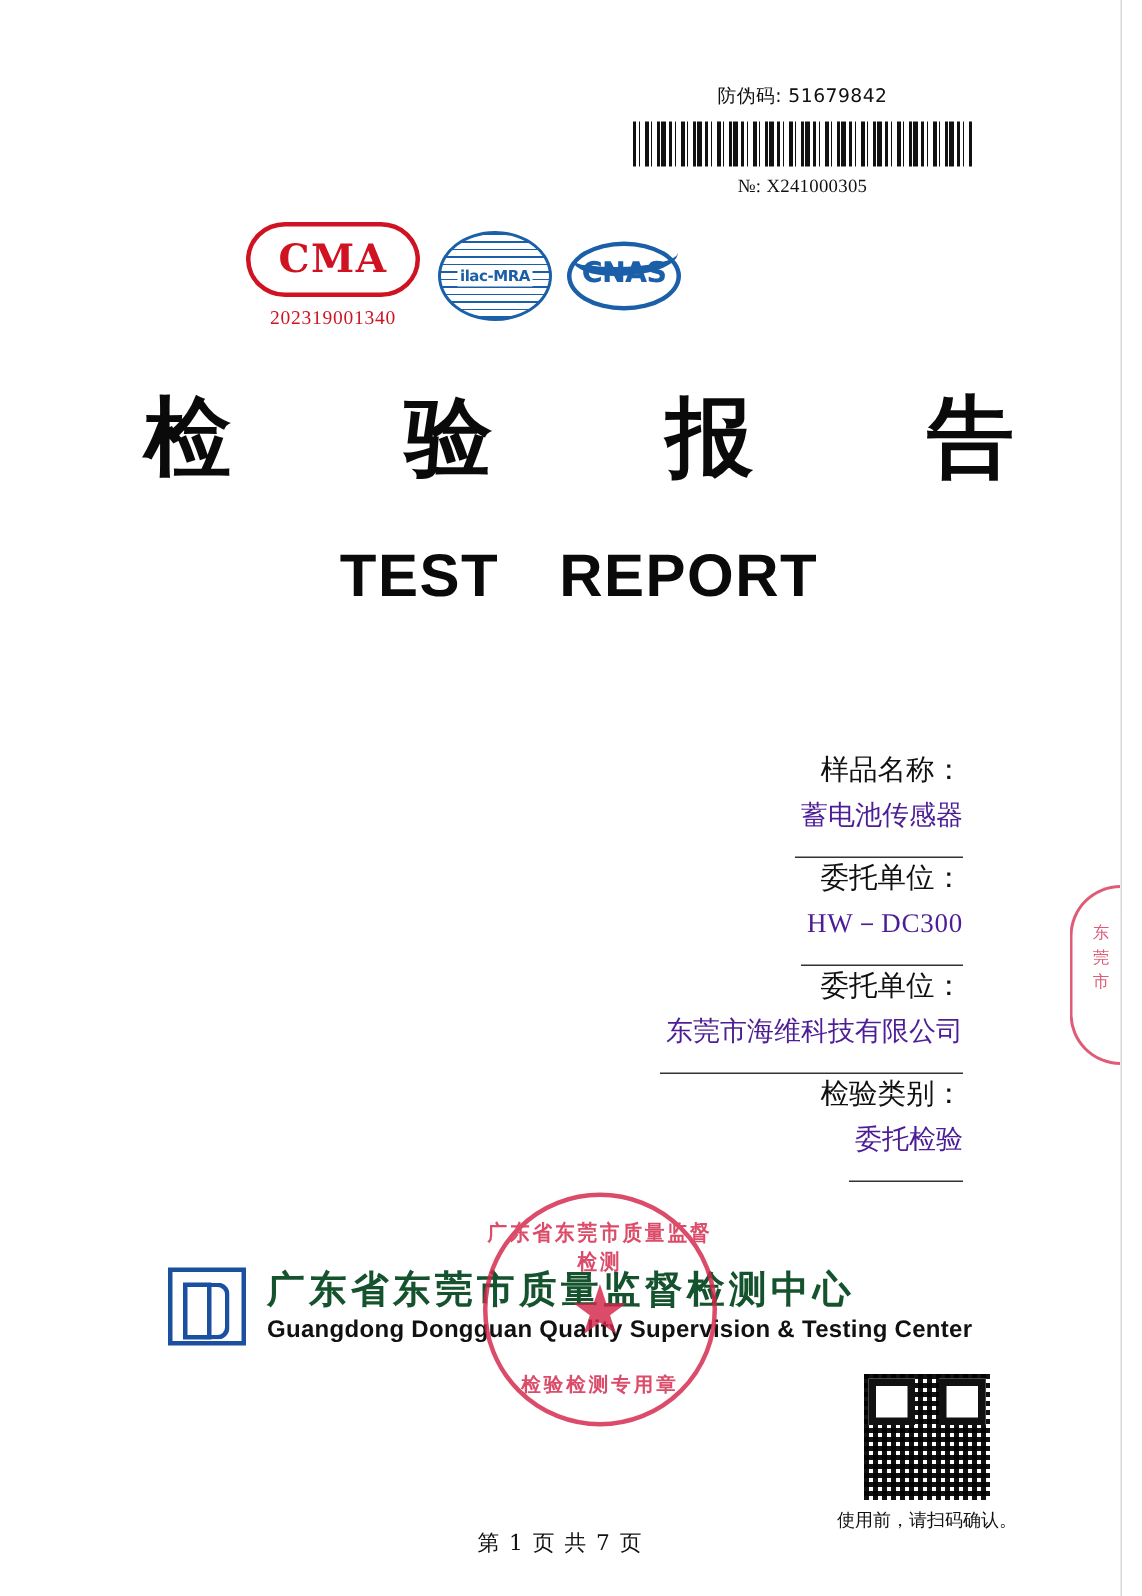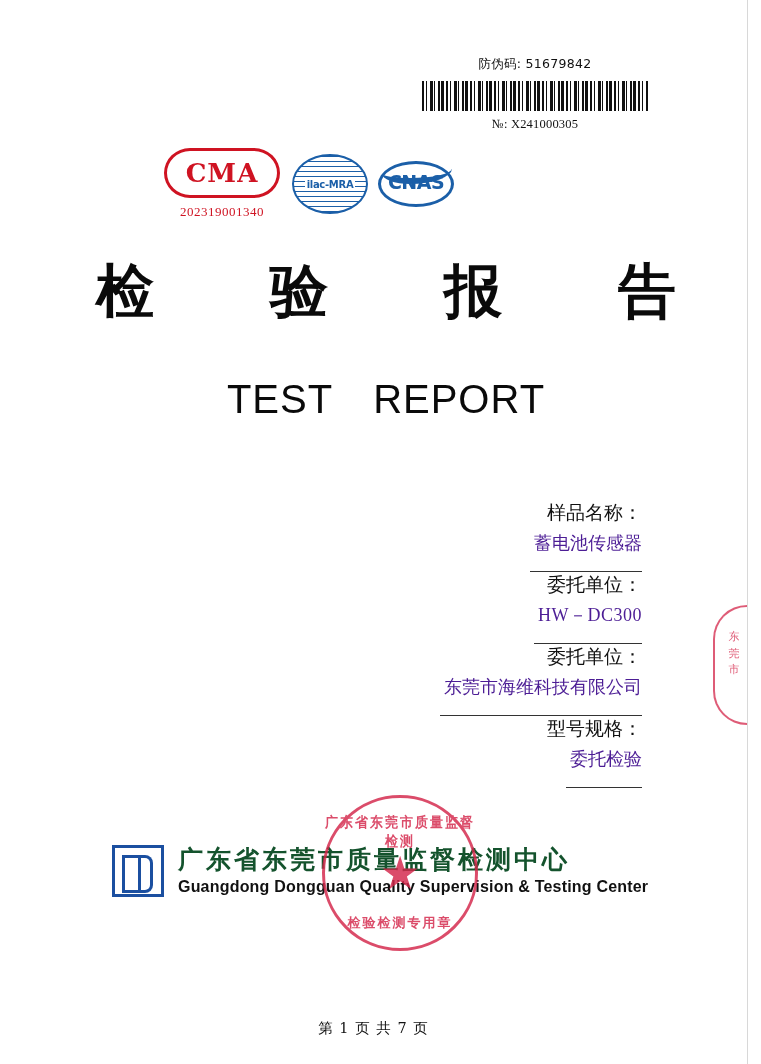--- a/index.html
+++ b/index.html
@@ -175,26 +175,26 @@
     display: flex;
     justify-content: space-between;
     font-family: "DejaVu Serif", serif;
     font-weight: bold;
     font-size: 58px;
     line-height: 1;
     color: #0a0a0a;
   }
   .title-en {
     position: absolute;
-    top: 377px;
+    top: 362px;
     left: 96px;
     width: 580px;
     text-align: center;
     font-family: "Liberation Sans", sans-serif;
-    font-weight: normal;
+    font-weight: bold;
     font-size: 40px;
     letter-spacing: 1px;
     color: #0a0a0a;
   }
   .title-en .gap { display: inline-block; width: 40px; }
 
   
   .fields {
     position: absolute;
     top: 500px;
@@ -316,21 +316,21 @@
     transform: scaleY(1.1);
   }
   .seal .arc-bottom {
     bottom: 16px;
     font-size: 13px;
     letter-spacing: 2px;
   }
   
   .seal-edge {
     position: absolute;
-    right: 0; top: 605px;
+    right: 0; top: 590px;
     width: 34px; height: 120px;
     border: 2px solid #d4264a;
     border-right: none;
     border-radius: 120px 0 0 120px;
     opacity: 0.75;
     overflow: hidden;
   }
   .seal-edge .txt {
     position: absolute;
     left: 10px; top: 22px;
@@ -458,21 +458,21 @@
     </div>
 
     <div class="field-row">
       <div class="field-label">委托单位：</div>
       <div class="field-value-wrap">
         <span class="field-value">东莞市海维科技有限公司</span>
       </div>
     </div>
 
     <div class="field-row">
-      <div class="field-label">型号规格：</div>
+      <div class="field-label">检验类别：</div>
       <div class="field-value-wrap">
         <span class="field-value">委托检验</span>
       </div>
     </div>
 
   </div>
 
   <div class="org">
     <div class="org-logo"></div>
     <div class="org-names">
@@ -484,18 +484,22 @@
   <div class="seal">
     <div class="arc-top">广东省东莞市质量监督检测</div>
     <div class="star">★</div>
     <div class="arc-bottom">检验检测专用章</div>
   </div>
 
   <div class="seal-edge">
     <div class="txt">东莞市</div>
   </div>
 
+  <div class="qr-block">
+    <div class="qr"></div>
+    <div class="qr-caption">使用前，请扫码确认。</div>
+  </div>
 
   <div class="page-footer">第 1 页  共 7 页</div>
 
 </div>
 
 <div class="page-edge"></div>
 
 </body></html>

